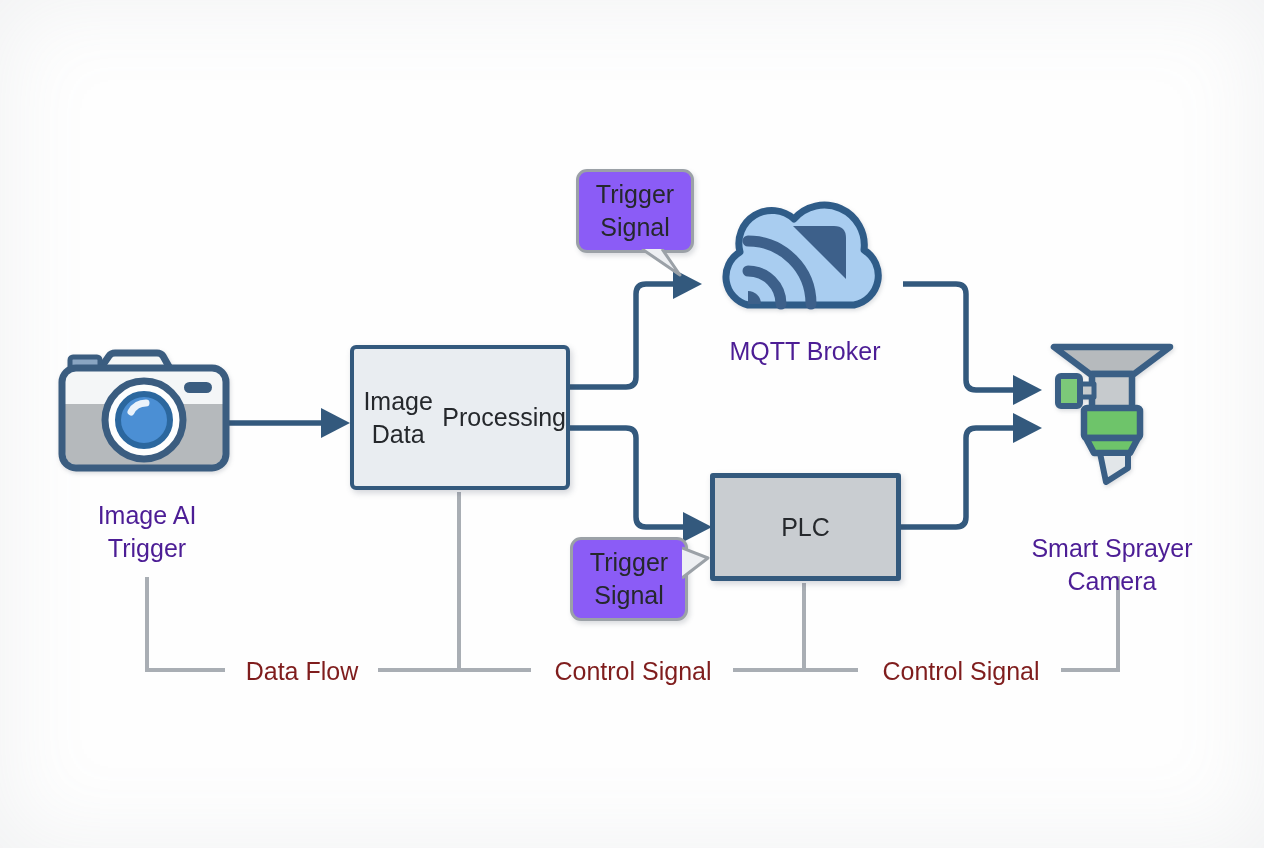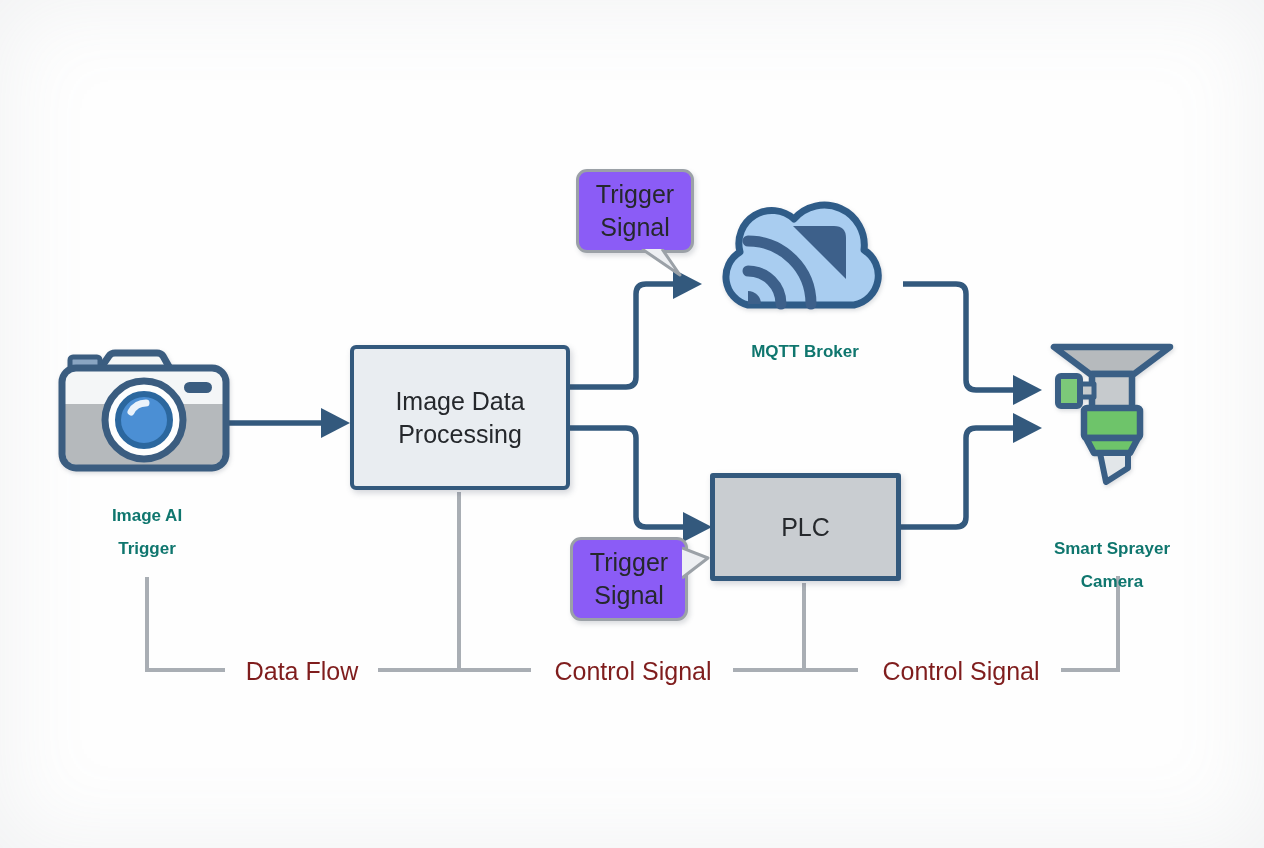--- a/index.html
+++ b/index.html
@@ -5,25 +5,25 @@
   html,body{margin:0;padding:0;background:#ffffff;}
   #stage{
     position:relative;width:1264px;height:848px;overflow:hidden;
     background:#fefefe;
     box-shadow:inset 0 0 90px rgba(140,150,160,0.12);
     font-family:"Liberation Sans", sans-serif;
     color:#25282c;
   }
   .abs{position:absolute;}
   .node-label{
-    text-align:center;font-size:17px;line-height:33px;font-weight:700;color:#0f766e;
+    text-align:center;font-size:25px;line-height:33px;font-weight:400;color:#4c1d95;
   }
   .node-label span{display:block;}
   .box{
-    display:flex;flex-direction:column;align-items:center;justify-content:center;
+    display:flex;flex-direction:row;align-items:center;justify-content:center;
     text-align:center;font-size:25px;line-height:33px;color:#25282c;
     border:4px solid #33597d;border-radius:6px;
     box-shadow:2px 3px 6px rgba(60,70,90,0.22);
     box-sizing:border-box;
   }
   .box span{display:block;}
   #processing-box{left:350px;top:345px;width:220px;height:145px;background:#e9edf1;}
   #plc-box{left:710px;top:473px;width:191px;height:108px;background:#c9cdd1;border-width:5px;border-radius:3px;gap:16px;}
   .bubble{
     background:#8b5cf6;border:3px solid #9ba1a7;border-radius:11px;

